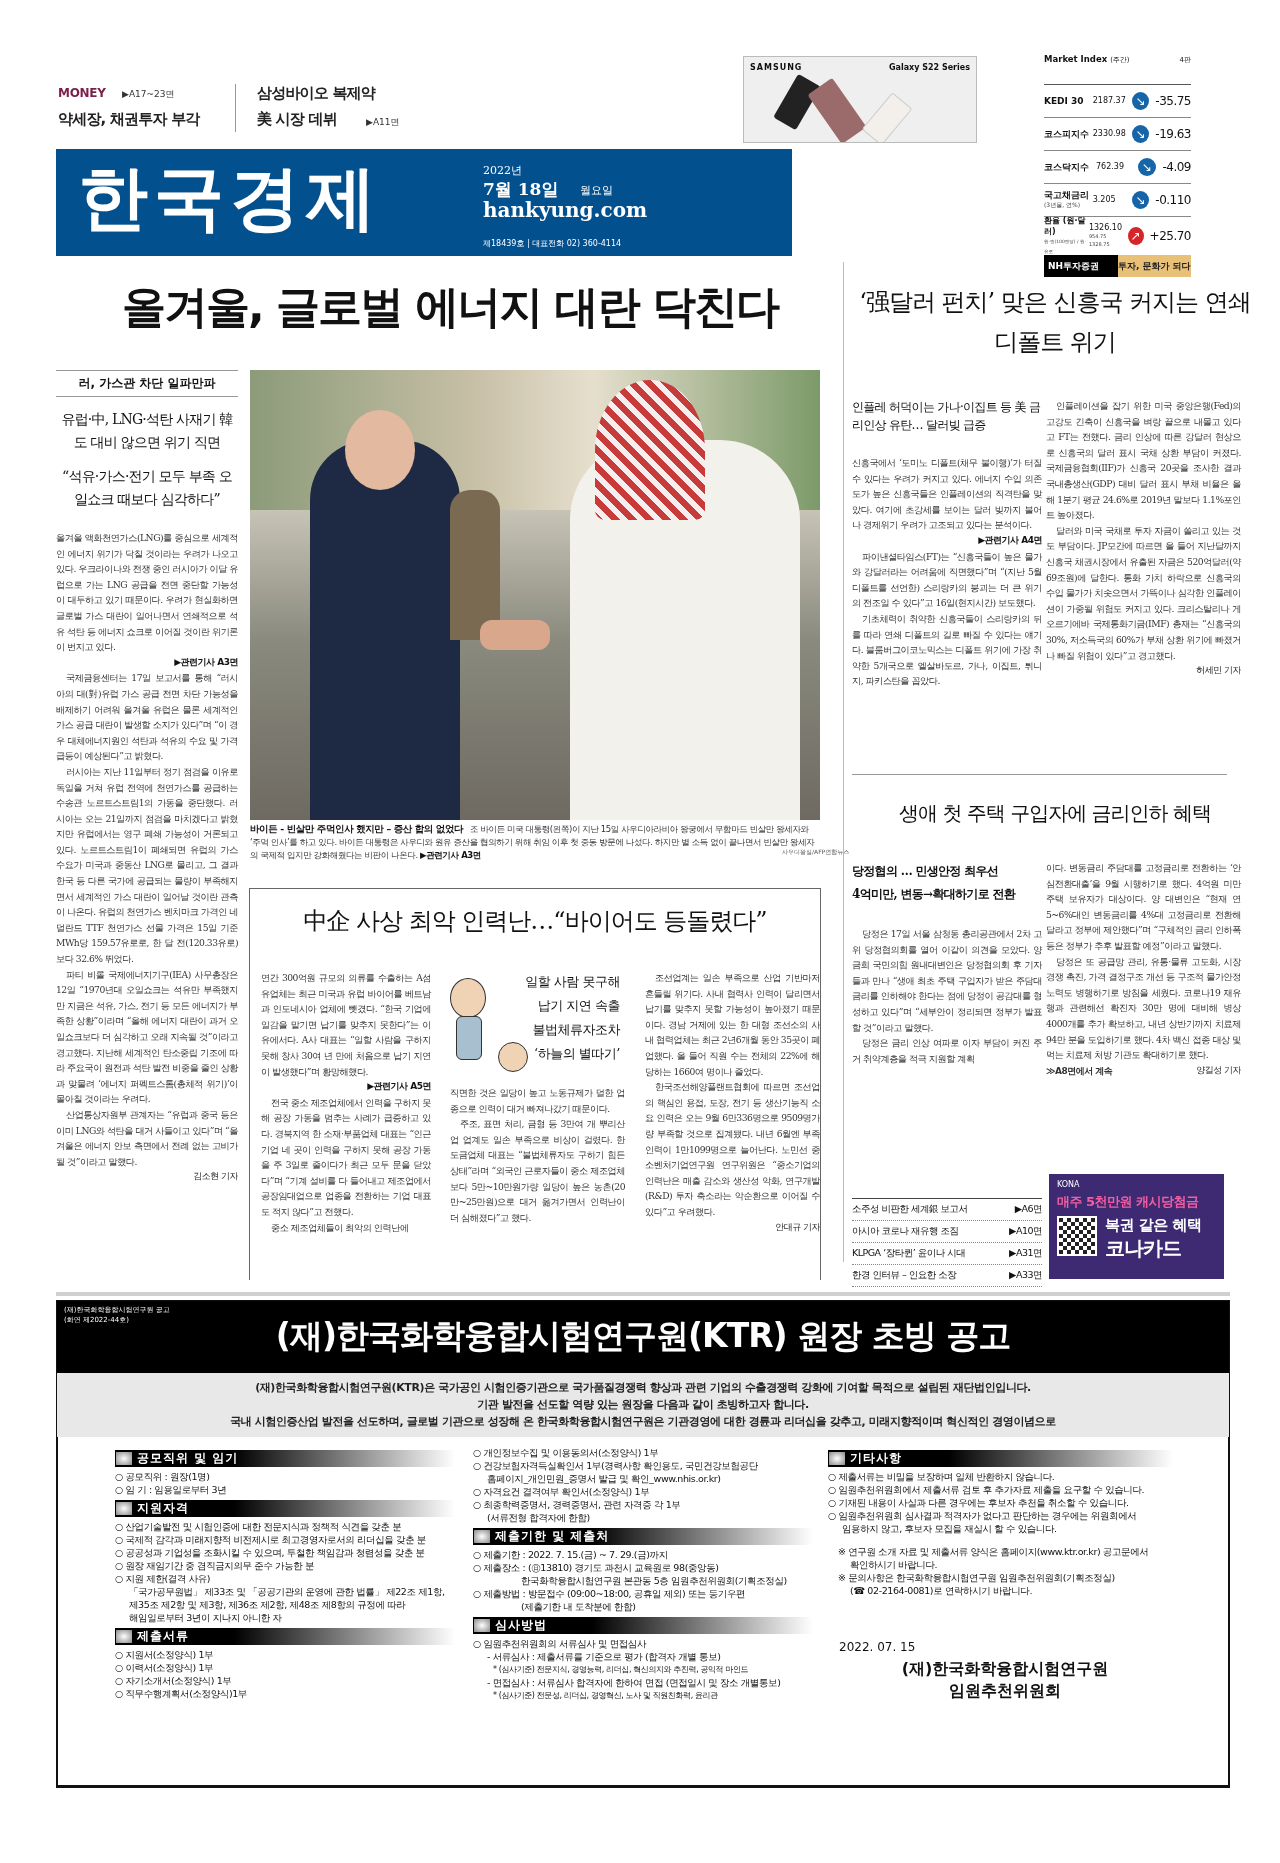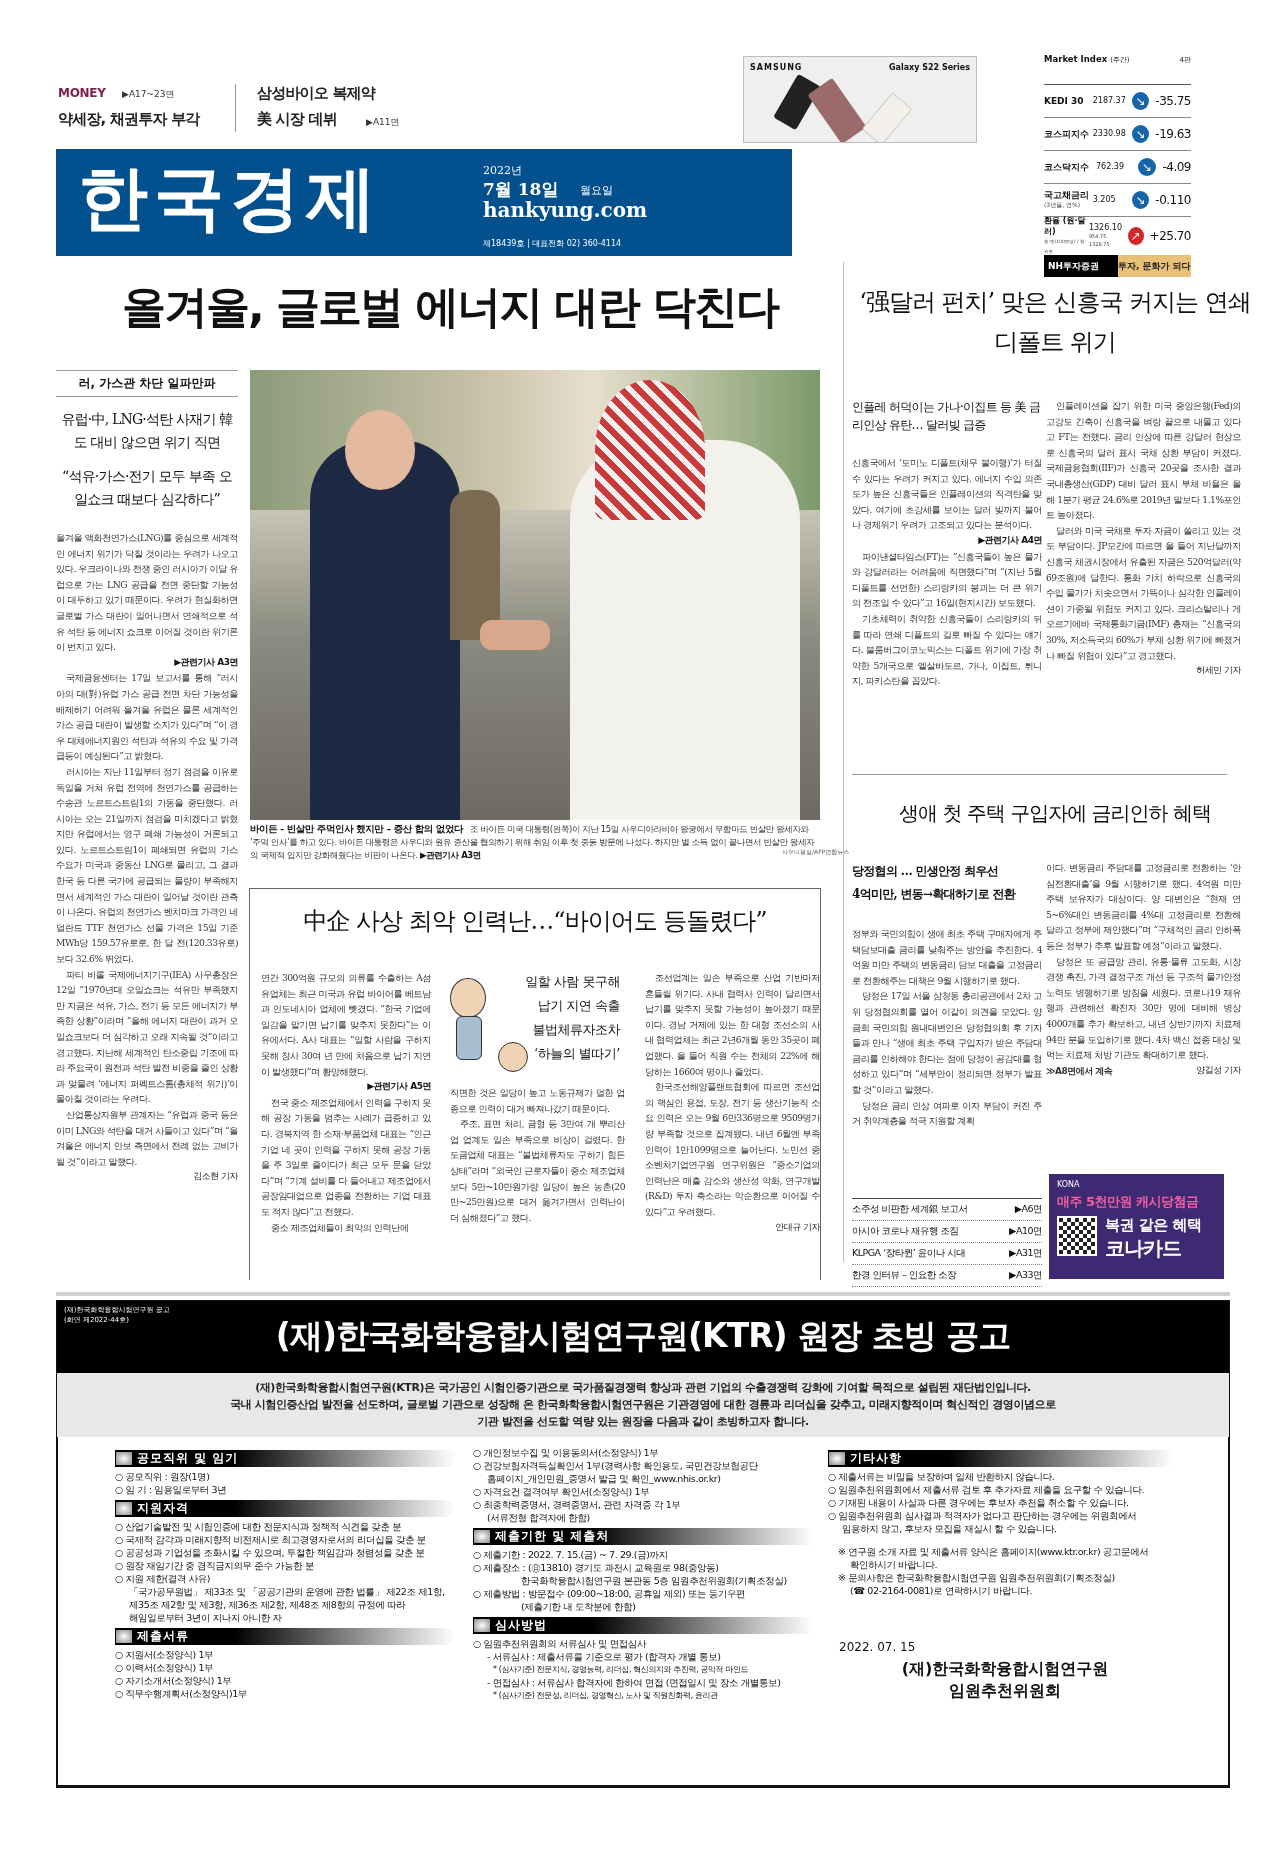--- a/index.html
+++ b/index.html
@@ -242,21 +242,20 @@
     </div>
 </div>
 <div class="abs" id="r-rule"></div>
 
 <div class="abs serif" id="h-title">생애 첫 주택 구입자에 금리인하 혜택</div>
 <div class="abs serif" id="h-sub">
   <div>당정협의 … 민생안정 최우선</div>
     <div>4억미만, 변동→확대하기로 전환</div>
 </div>
 <div class="abs body-text" id="h-c1">
-  <p class="noi">정부와 국민의힘이 생애 최초 주택 구매자에게 주택담보대출 금리를 낮춰주는 방안을 추진한다. 4억원 미만 주택의 변동금리 담보 대출을 고정금리로 전환해주는 대책은 9월 시행하기로 했다.</p>
   <p>당정은 17일 서울 삼청동 총리공관에서 2차 고위 당정협의회를 열어 이같이 의견을 모았다. 양금희 국민의힘 원내대변인은 당정협의회 후 기자들과 만나 “생애 최초 주택 구입자가 받은 주담대 금리를 인하해야 한다는 점에 당정이 공감대를 형성하고 있다”며 “세부안이 정리되면 정부가 발표할 것”이라고 말했다.</p>
   <p>당정은 금리 인상 여파로 이자 부담이 커진 주거 취약계층을 적극 지원할 계획</p>
 </div>
 <div class="abs body-text" id="h-c2">
   <p class="noi">이다. 변동금리 주담대를 고정금리로 전환하는 ‘안심전환대출’을 9월 시행하기로 했다. 4억원 미만 주택 보유자가 대상이다. 양 대변인은 “현재 연 5~6%대인 변동금리를 4%대 고정금리로 전환해달라고 정부에 제안했다”며 “구체적인 금리 인하폭 등은 정부가 추후 발표할 예정”이라고 말했다.</p>
   <p>당정은 또 공급망 관리, 유통·물류 고도화, 시장 경쟁 촉진, 가격 결정구조 개선 등 구조적 물가안정 노력도 병행하기로 방침을 세웠다. 코로나19 재유행과 관련해선 확진자 30만 명에 대비해 병상 4000개를 추가 확보하고, 내년 상반기까지 치료제 94만 분을 도입하기로 했다. 4차 백신 접종 대상 및 먹는 치료제 처방 기관도 확대하기로 했다.</p>
   <div style="overflow:hidden"><span style="font-family:'DejaVu Sans',sans-serif;font-weight:bold;font-size:9px">≫A8면에서 계속</span><span class="byline">양길성 기자</span></div>
 </div>
 
 <div class="abs" id="toc">
@@ -293,22 +292,22 @@
 <div class="abs" id="ad-top-rule"></div>
 <div class="abs" id="ad-frame"></div>
 <div class="abs" id="ad-head"></div>
 <div class="abs" id="ad-small">
     <div>(재)한국화학융합시험연구원 공고</div>
     <div>(화연 제2022-44호)</div>
   </div>
 <div class="abs" id="ad-title">(재)한국화학융합시험연구원(KTR) 원장 초빙 공고</div>
 <div class="abs" id="ad-intro">
   <div>(재)한국화학융합시험연구원(KTR)은 국가공인 시험인증기관으로 국가품질경쟁력 향상과 관련 기업의 수출경쟁력 강화에 기여할 목적으로 설립된 재단법인입니다.</div>
+    <div>기관 발전을 선도할 역량 있는 원장을 다음과 같이 초빙하고자 합니다.</div>
     <div>국내 시험인증산업 발전을 선도하며, 글로벌 기관으로 성장해 온 한국화학융합시험연구원은 기관경영에 대한 경륜과 리더십을 갖추고, 미래지향적이며 혁신적인 경영이념으로</div>
-    <div>기관 발전을 선도할 역량 있는 원장을 다음과 같이 초빙하고자 합니다.</div>
 </div>
 
 <div class="ad-col" style="left:115px;top:1446px;width:340px">
   <div class="sec-h">
       <div class="sq"></div>
       <span>공모직위 및 임기</span>
     </div>
   <div>○ 공모직위 : 원장(1명)</div>
   <div>○ 임      기 : 임용일로부터 3년</div>
   <div class="sec-h">

